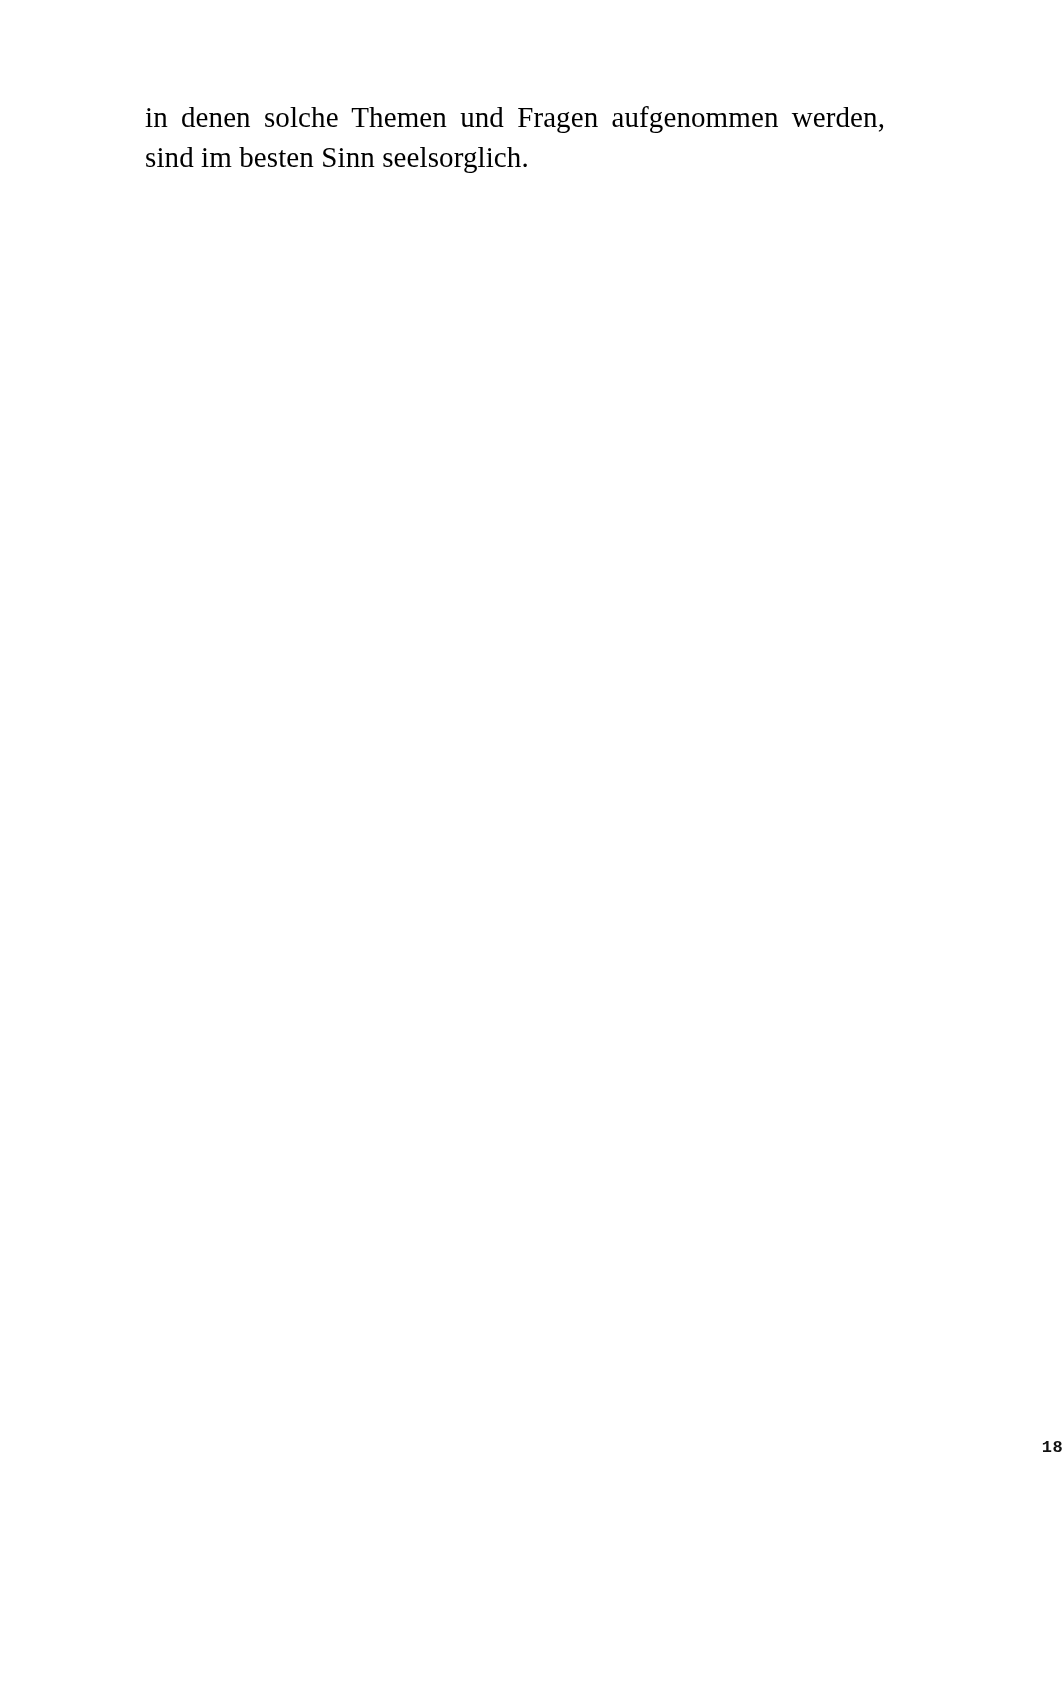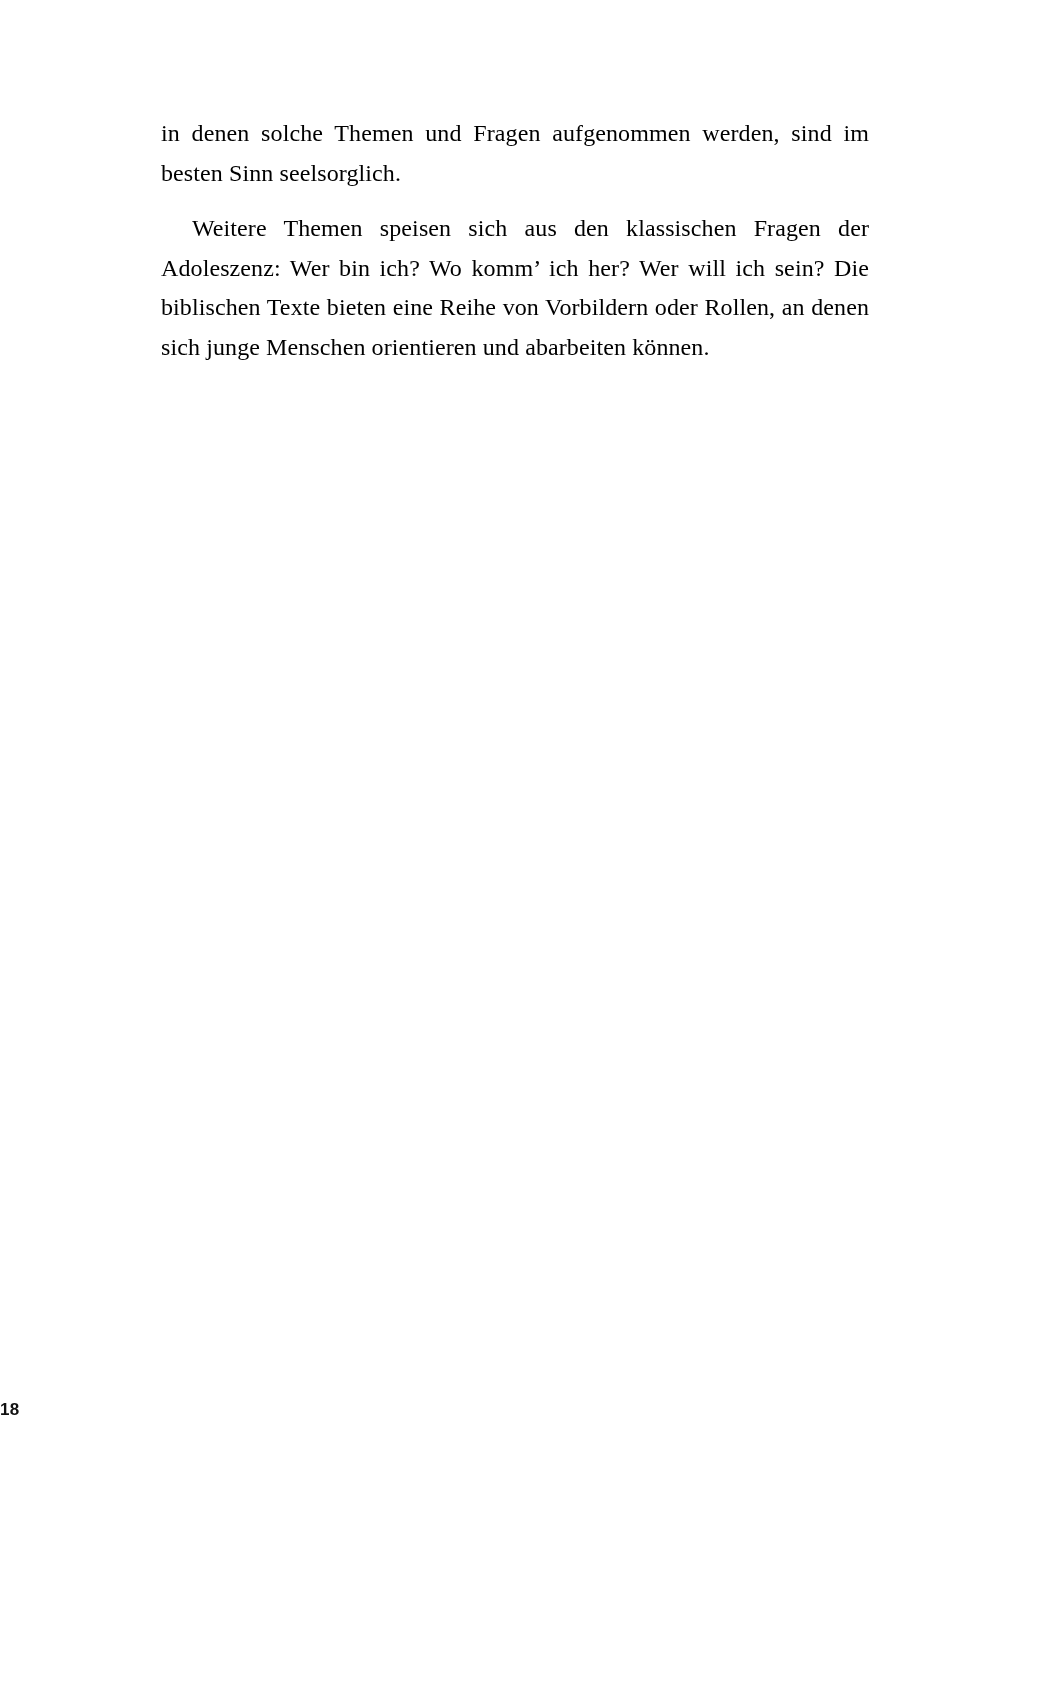--- a/index.html
+++ b/index.html
@@ -22,50 +22,49 @@
     height: 1693px;
     background: #ffffff;
   }
   .text-block {
     position: absolute;
     left: 145px;
     top: 98px;
     width: 740px;
   }
   .para {
-    margin: 16px;
-    font-size: 24px;
+    margin: 0;
+    font-size: 29px;
     line-height: 39.5px;
     text-align: justify;
     text-justify: inter-word;
     letter-spacing: 0.1px;
     -webkit-hyphens: none;
     hyphens: none;
   }
   .para.indent {
     text-indent: 31px;
   }
   .folio {
     position: absolute;
     left: 0;
-    top: 1400px;
+    top: 1438px;
     width: 1063px;
-    text-align: left;
-    font-family: Liberation Sans, sans-serif;
+    text-align: right;
+    font-family: Liberation Mono, monospace;
     font-size: 17px;
     font-weight: bold;
     color: #111111;
     letter-spacing: 0.4px;
   }
 </style>
 </head>
 <body>
 
 <div class="page">
 
   <div class="text-block">
     <p class="para">in denen solche Themen und Fragen aufgenommen werden, sind im besten Sinn seelsorglich.</p>
-    <p class="para indent">Weitere Themen speisen sich aus den klassischen Fragen der Adoleszenz: Wer bin ich? Wo komm’ ich her? Wer will ich sein? Die biblischen Texte bieten eine Reihe von Vorbildern oder Rollen, an denen sich junge Menschen orientieren und abarbeiten können.</p>
   </div>
 
   <div class="folio">18</div>
 
 </div>
 
 </body></html>

